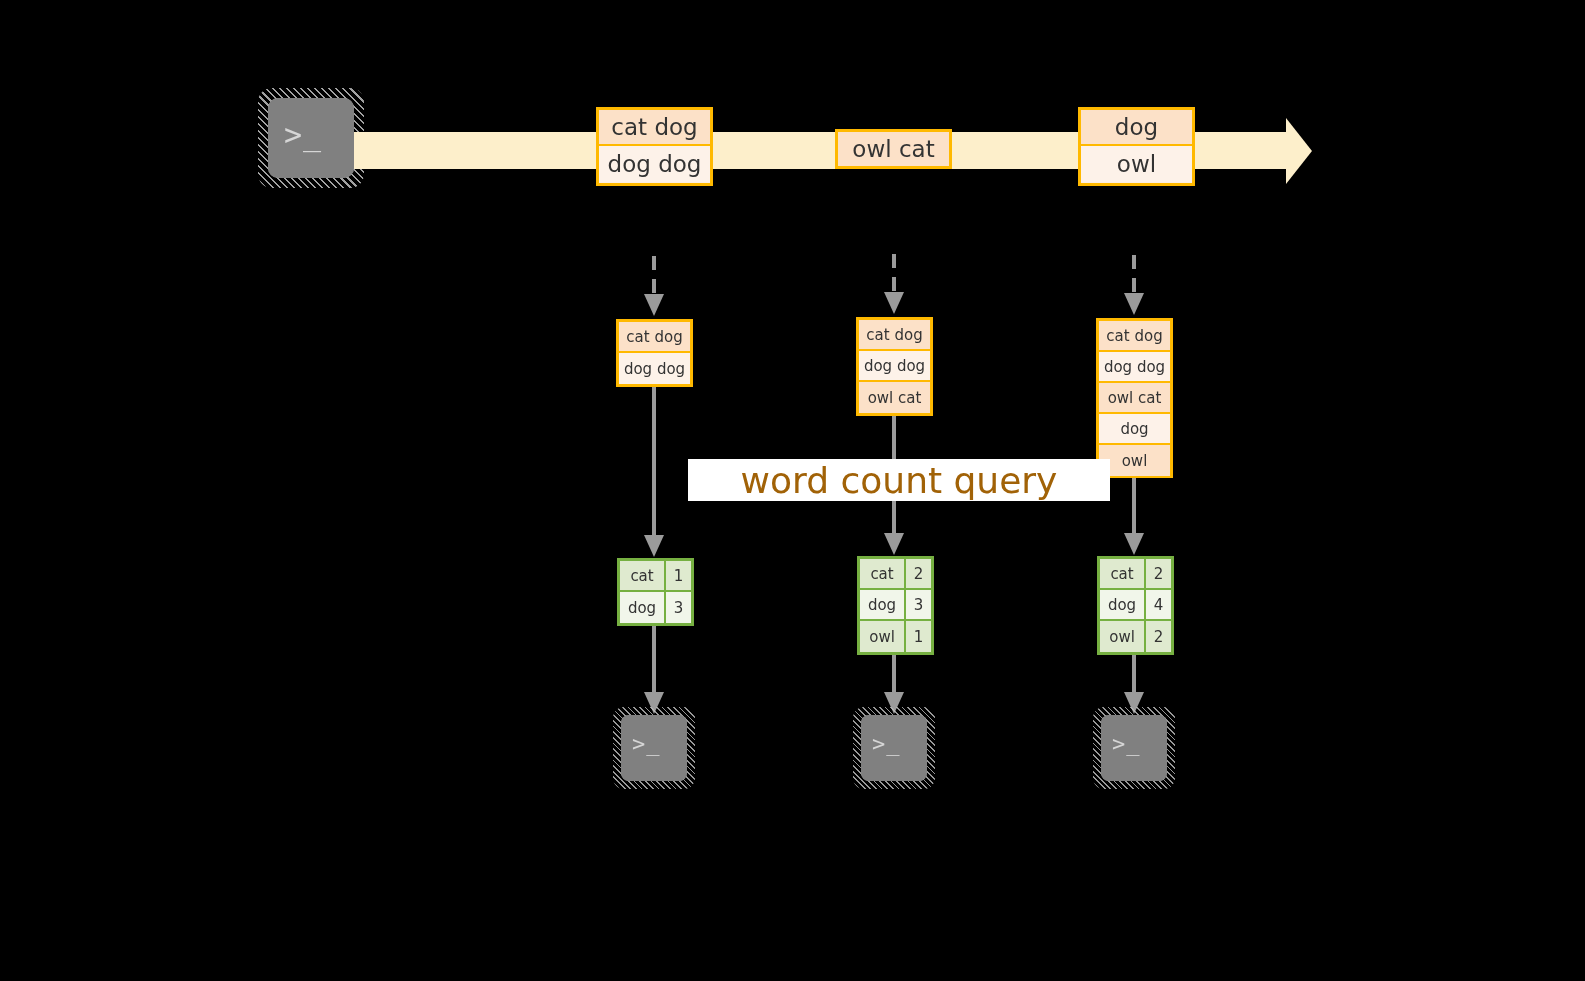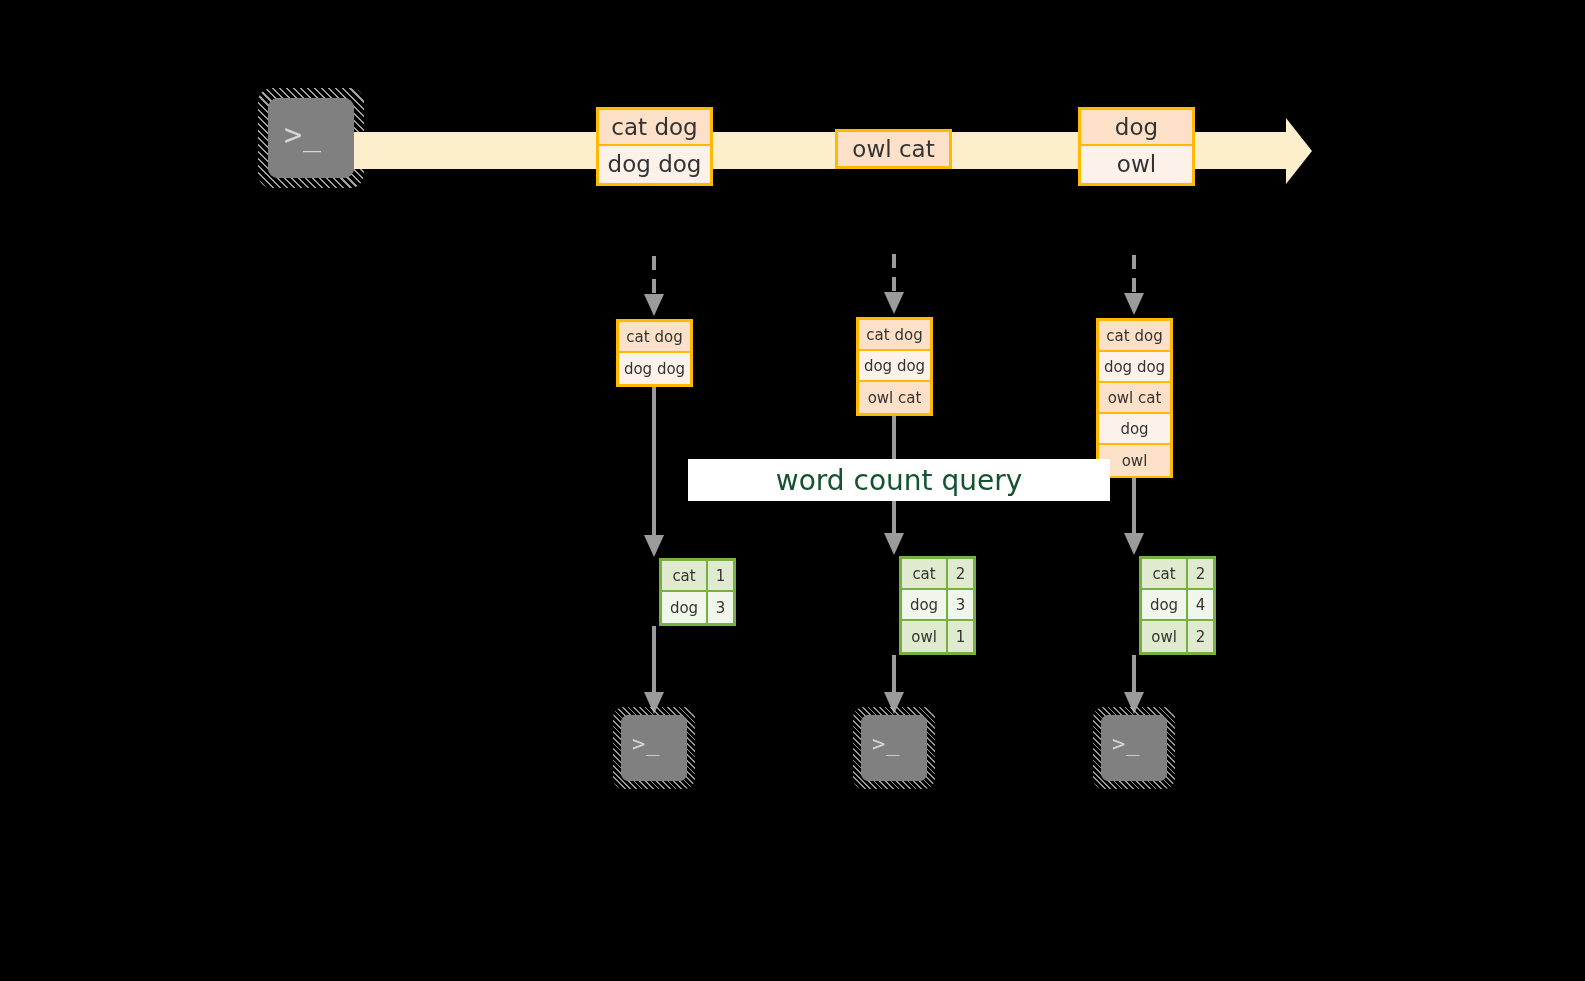--- a/index.html
+++ b/index.html
@@ -91,21 +91,20 @@
   #stack-1{left:616px;top:319px;height:68px;}
   #stack-2{left:856px;top:317px;height:99px;}
   #stack-3{left:1096px;top:318px;height:160px;}
 
   
   .gtab{
     position:absolute;
     border:3px solid #76B041;
     box-sizing:border-box;
     background:#EDF4E3;
-    margin-left:42px;
   }
   .grow{
     display:flex;
     box-sizing:border-box;
     border-bottom:2px solid #76B041;
     height:31px;
   }
   .grow:last-child{border-bottom:none;}
   .grow.dark .gc{background:#DFEACF;}
   .grow.light .gc{background:#F1F6EA;}
@@ -121,21 +120,21 @@
 
   
   .conn{position:absolute;}
   .conn svg{display:block;overflow:visible;}
 
   
   .qlabel{
     position:absolute;left:688px;top:459px;width:422px;height:42px;
     background:#FFFFFF;
     display:flex;align-items:center;justify-content:center;
-    font-size:28px;color:#14532d;
+    font-size:36px;color:#a16207;
     z-index:6;
     white-space:nowrap;
   }
 </style>
 </head>
 <body>
 
 <div id="canvas">
 
   <div class="term term-big" id="source-terminal">

